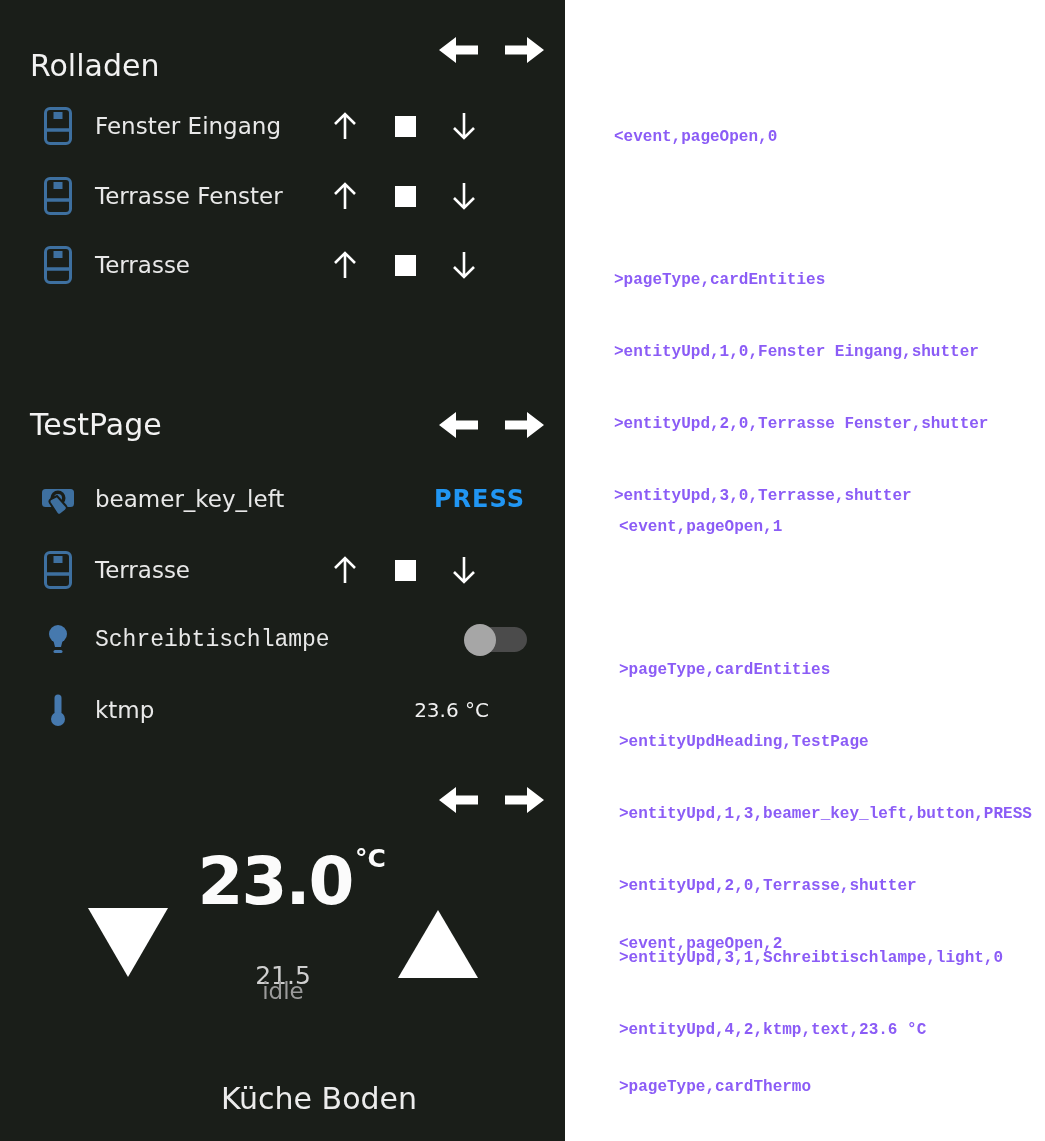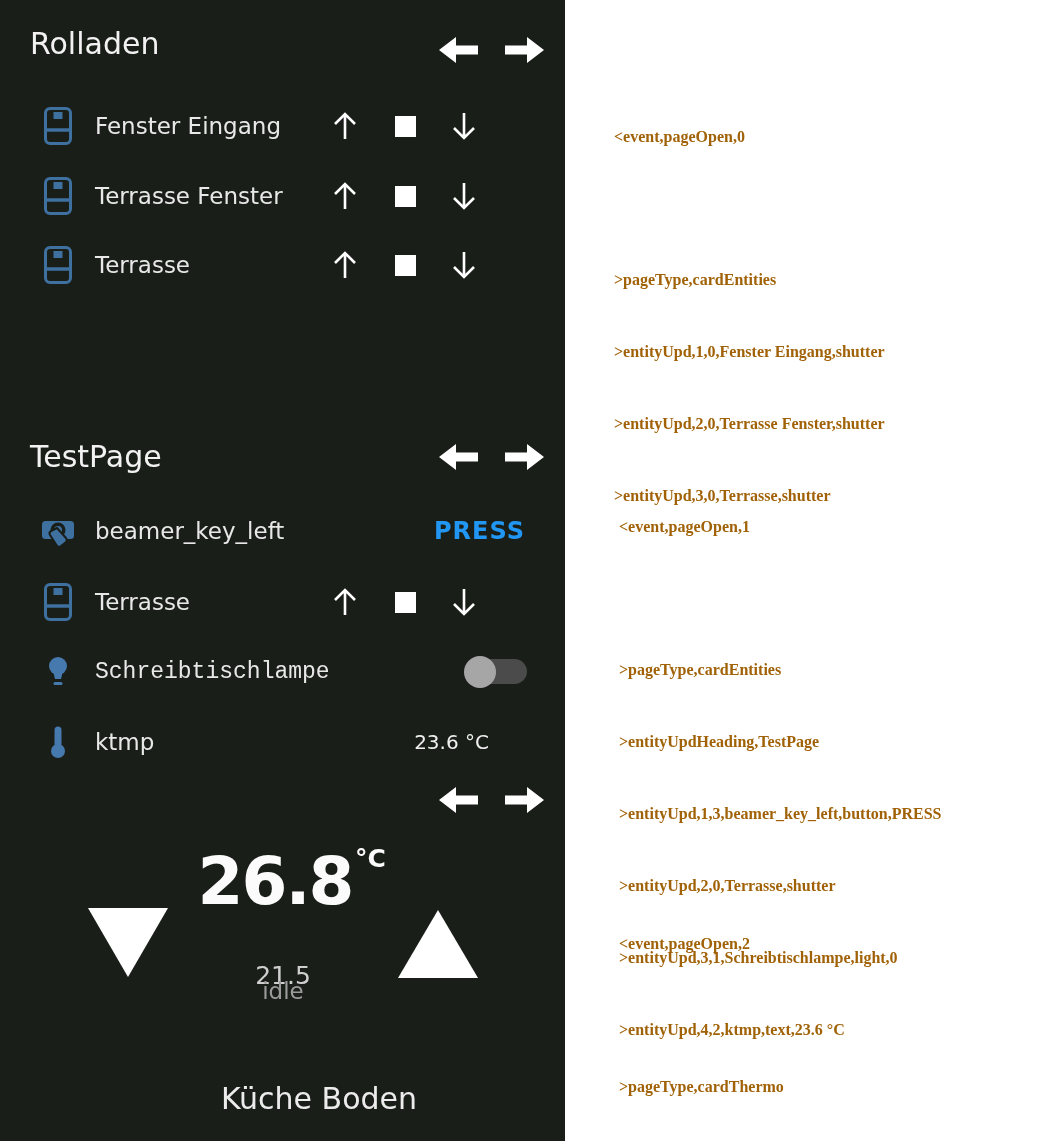--- a/index.html
+++ b/index.html
@@ -34,33 +34,33 @@
   .tri-up{position:absolute;left:398px;top:140px;width:0;height:0;
           border-left:40px solid transparent;border-right:40px solid transparent;
           border-bottom:68px solid #ffffff;}
   .temp-setpoint{position:absolute;left:183px;top:191px;width:200px;text-align:center;
                  font-size:25px;line-height:30px;color:#cfcfcf;}
   .thermo-state{position:absolute;left:183px;top:207px;width:200px;text-align:center;
                 font-size:23px;line-height:28px;color:#9b9b9b;}
   .thermo-title{position:absolute;left:0;top:310px;width:638px;text-align:center;
                 font-size:30px;line-height:38px;color:#ececec;}
   
-  .log-group{position:absolute;font-family:Liberation Serif, serif;font-weight:700;
-             font-size:16px;line-height:24px;color:#a16207;white-space:pre;}
+  .log-group{position:absolute;font-family:Liberation Mono, monospace;font-weight:700;
+             font-size:16px;line-height:24px;color:#8b5cf6;white-space:pre;}
   .log-gap{height:23px;}
 </style>
 </head>
 <body>
 
 <div class="canvas">
 
   <div class="screen">
 
     <section class="card" style="top:0;height:400px;">
-      <h2 class="card-title" style="top:26px;">Rolladen</h2>
+      <h2 class="card-title" style="top:48px;">Rolladen</h2>
       <div class="nav" style="left:438px;top:35px;">
         <svg style="left:0;" width="40" height="30" viewBox="0 0 40 30">
             <polygon points="40,10.5 18,10.5 18,2 1,15 18,28 18,19.5 40,19.5" fill="#fff"></polygon>
           </svg>
         <svg style="left:67px;" width="40" height="30" viewBox="0 0 40 30">
             <polygon points="0,10.5 22,10.5 22,2 39,15 22,28 22,19.5 0,19.5" fill="#fff"></polygon>
           </svg>
       </div>
 
       <div class="entity-row" style="top:102px;">
@@ -105,21 +105,21 @@
         <svg class="ctl-up" width="28" height="32" viewBox="0 0 28 32">
             <path d="M14 29 L14 4 M4 14 L14 4 L24 14" stroke="#fff" stroke-width="2.6" fill="none"></path>
           </svg>
         <div class="ctl-stop"></div>
         <svg class="ctl-down" width="28" height="32" viewBox="0 0 28 32">
             <path d="M14 3 L14 28 M4 18 L14 28 L24 18" stroke="#fff" stroke-width="2.6" fill="none"></path>
           </svg>
       </div>
     </section>
 
-    <section class="card" style="top:424px;height:360px;padding-left:18px;">
+    <section class="card" style="top:392px;height:360px;padding-left:18px;">
       <h2 class="card-title" style="top:15px;">TestPage</h2>
       <div class="nav" style="left:438px;top:18px;">
         <svg style="left:0;" width="40" height="30" viewBox="0 0 40 30">
             <polygon points="40,10.5 18,10.5 18,2 1,15 18,28 18,19.5 40,19.5" fill="#fff"></polygon>
           </svg>
         <svg style="left:67px;" width="40" height="30" viewBox="0 0 40 30">
             <polygon points="0,10.5 22,10.5 22,2 39,15 22,28 22,19.5 0,19.5" fill="#fff"></polygon>
           </svg>
       </div>
 
@@ -175,21 +175,21 @@
 
     <section class="card" style="top:770px;height:371px;">
       <div class="nav" style="left:438px;top:15px;">
         <svg style="left:0;" width="40" height="30" viewBox="0 0 40 30">
             <polygon points="40,10.5 18,10.5 18,2 1,15 18,28 18,19.5 40,19.5" fill="#fff"></polygon>
           </svg>
         <svg style="left:67px;" width="40" height="30" viewBox="0 0 40 30">
             <polygon points="0,10.5 22,10.5 22,2 39,15 22,28 22,19.5 0,19.5" fill="#fff"></polygon>
           </svg>
       </div>
-      <div class="temp-current">26.8</div>
+      <div class="temp-current">23.0</div>
       <div class="temp-unit">°C</div>
       <div class="tri-down"></div>
       <div class="tri-up"></div>
       <div class="temp-setpoint">21.5</div>
       <div class="thermo-state">idle</div>
       <div class="thermo-title">Küche Boden</div>
     </section>
   </div>
 
   <div class="log-group" style="left:614px;top:77px;">

